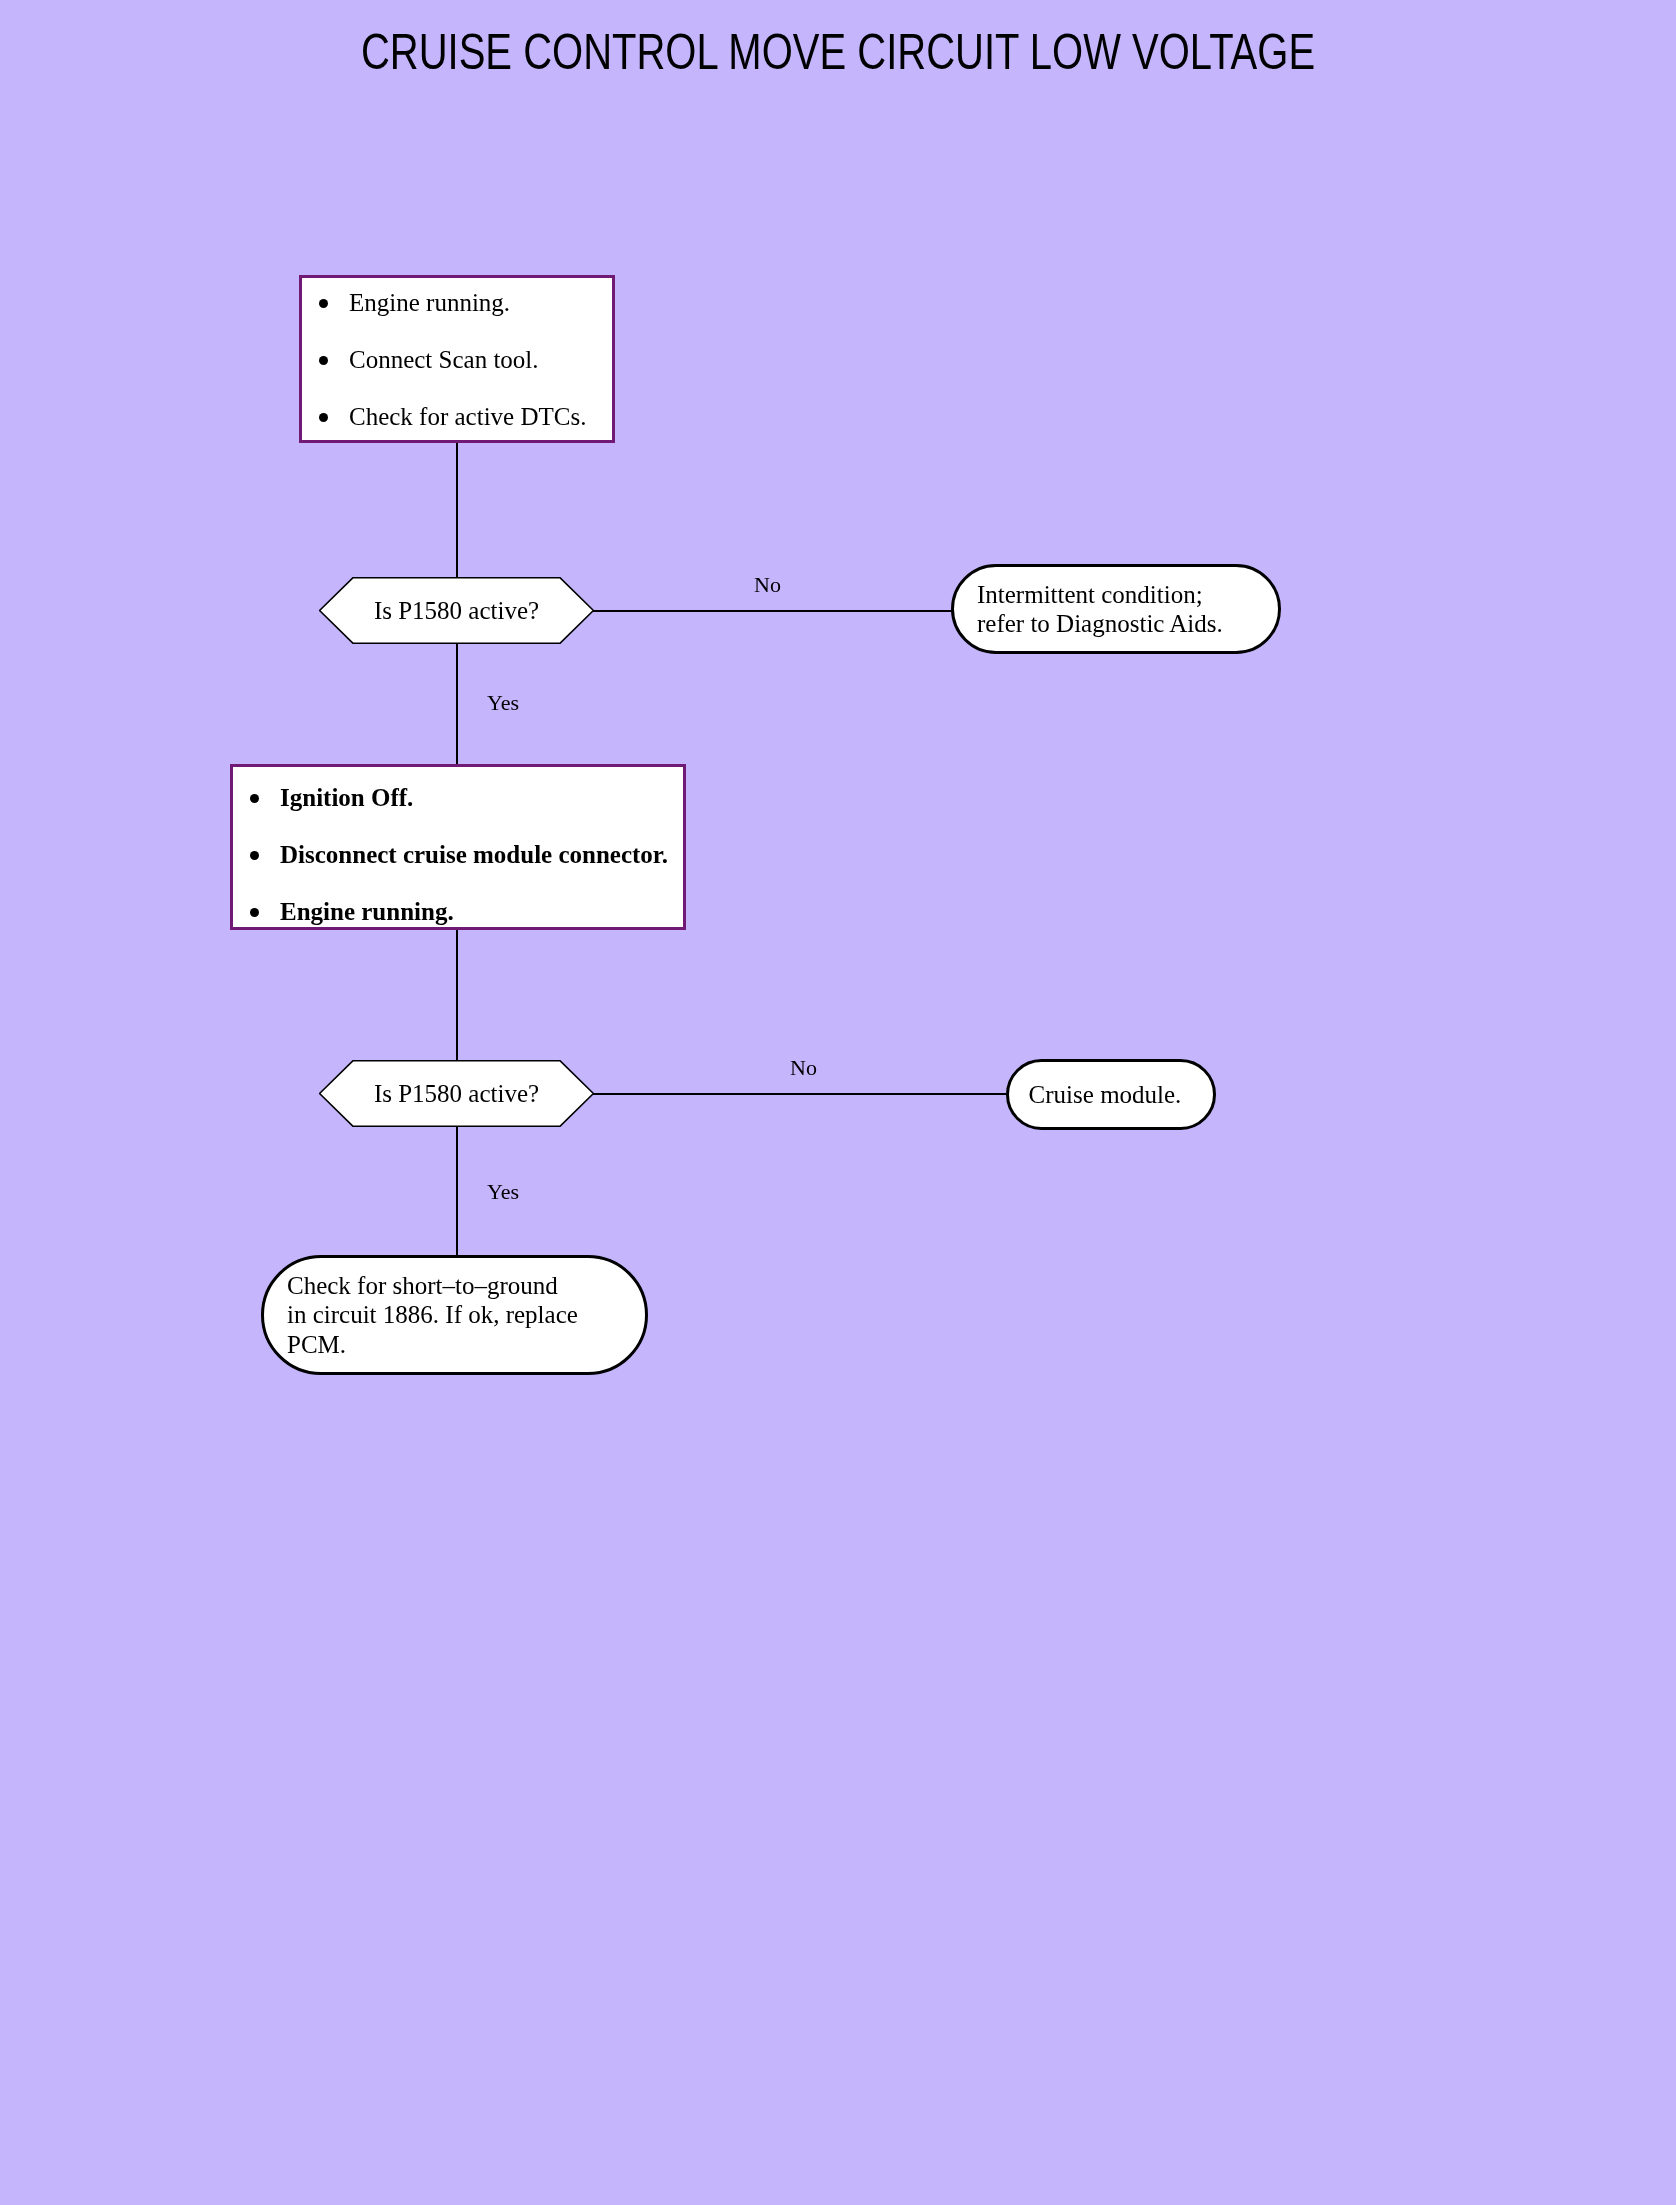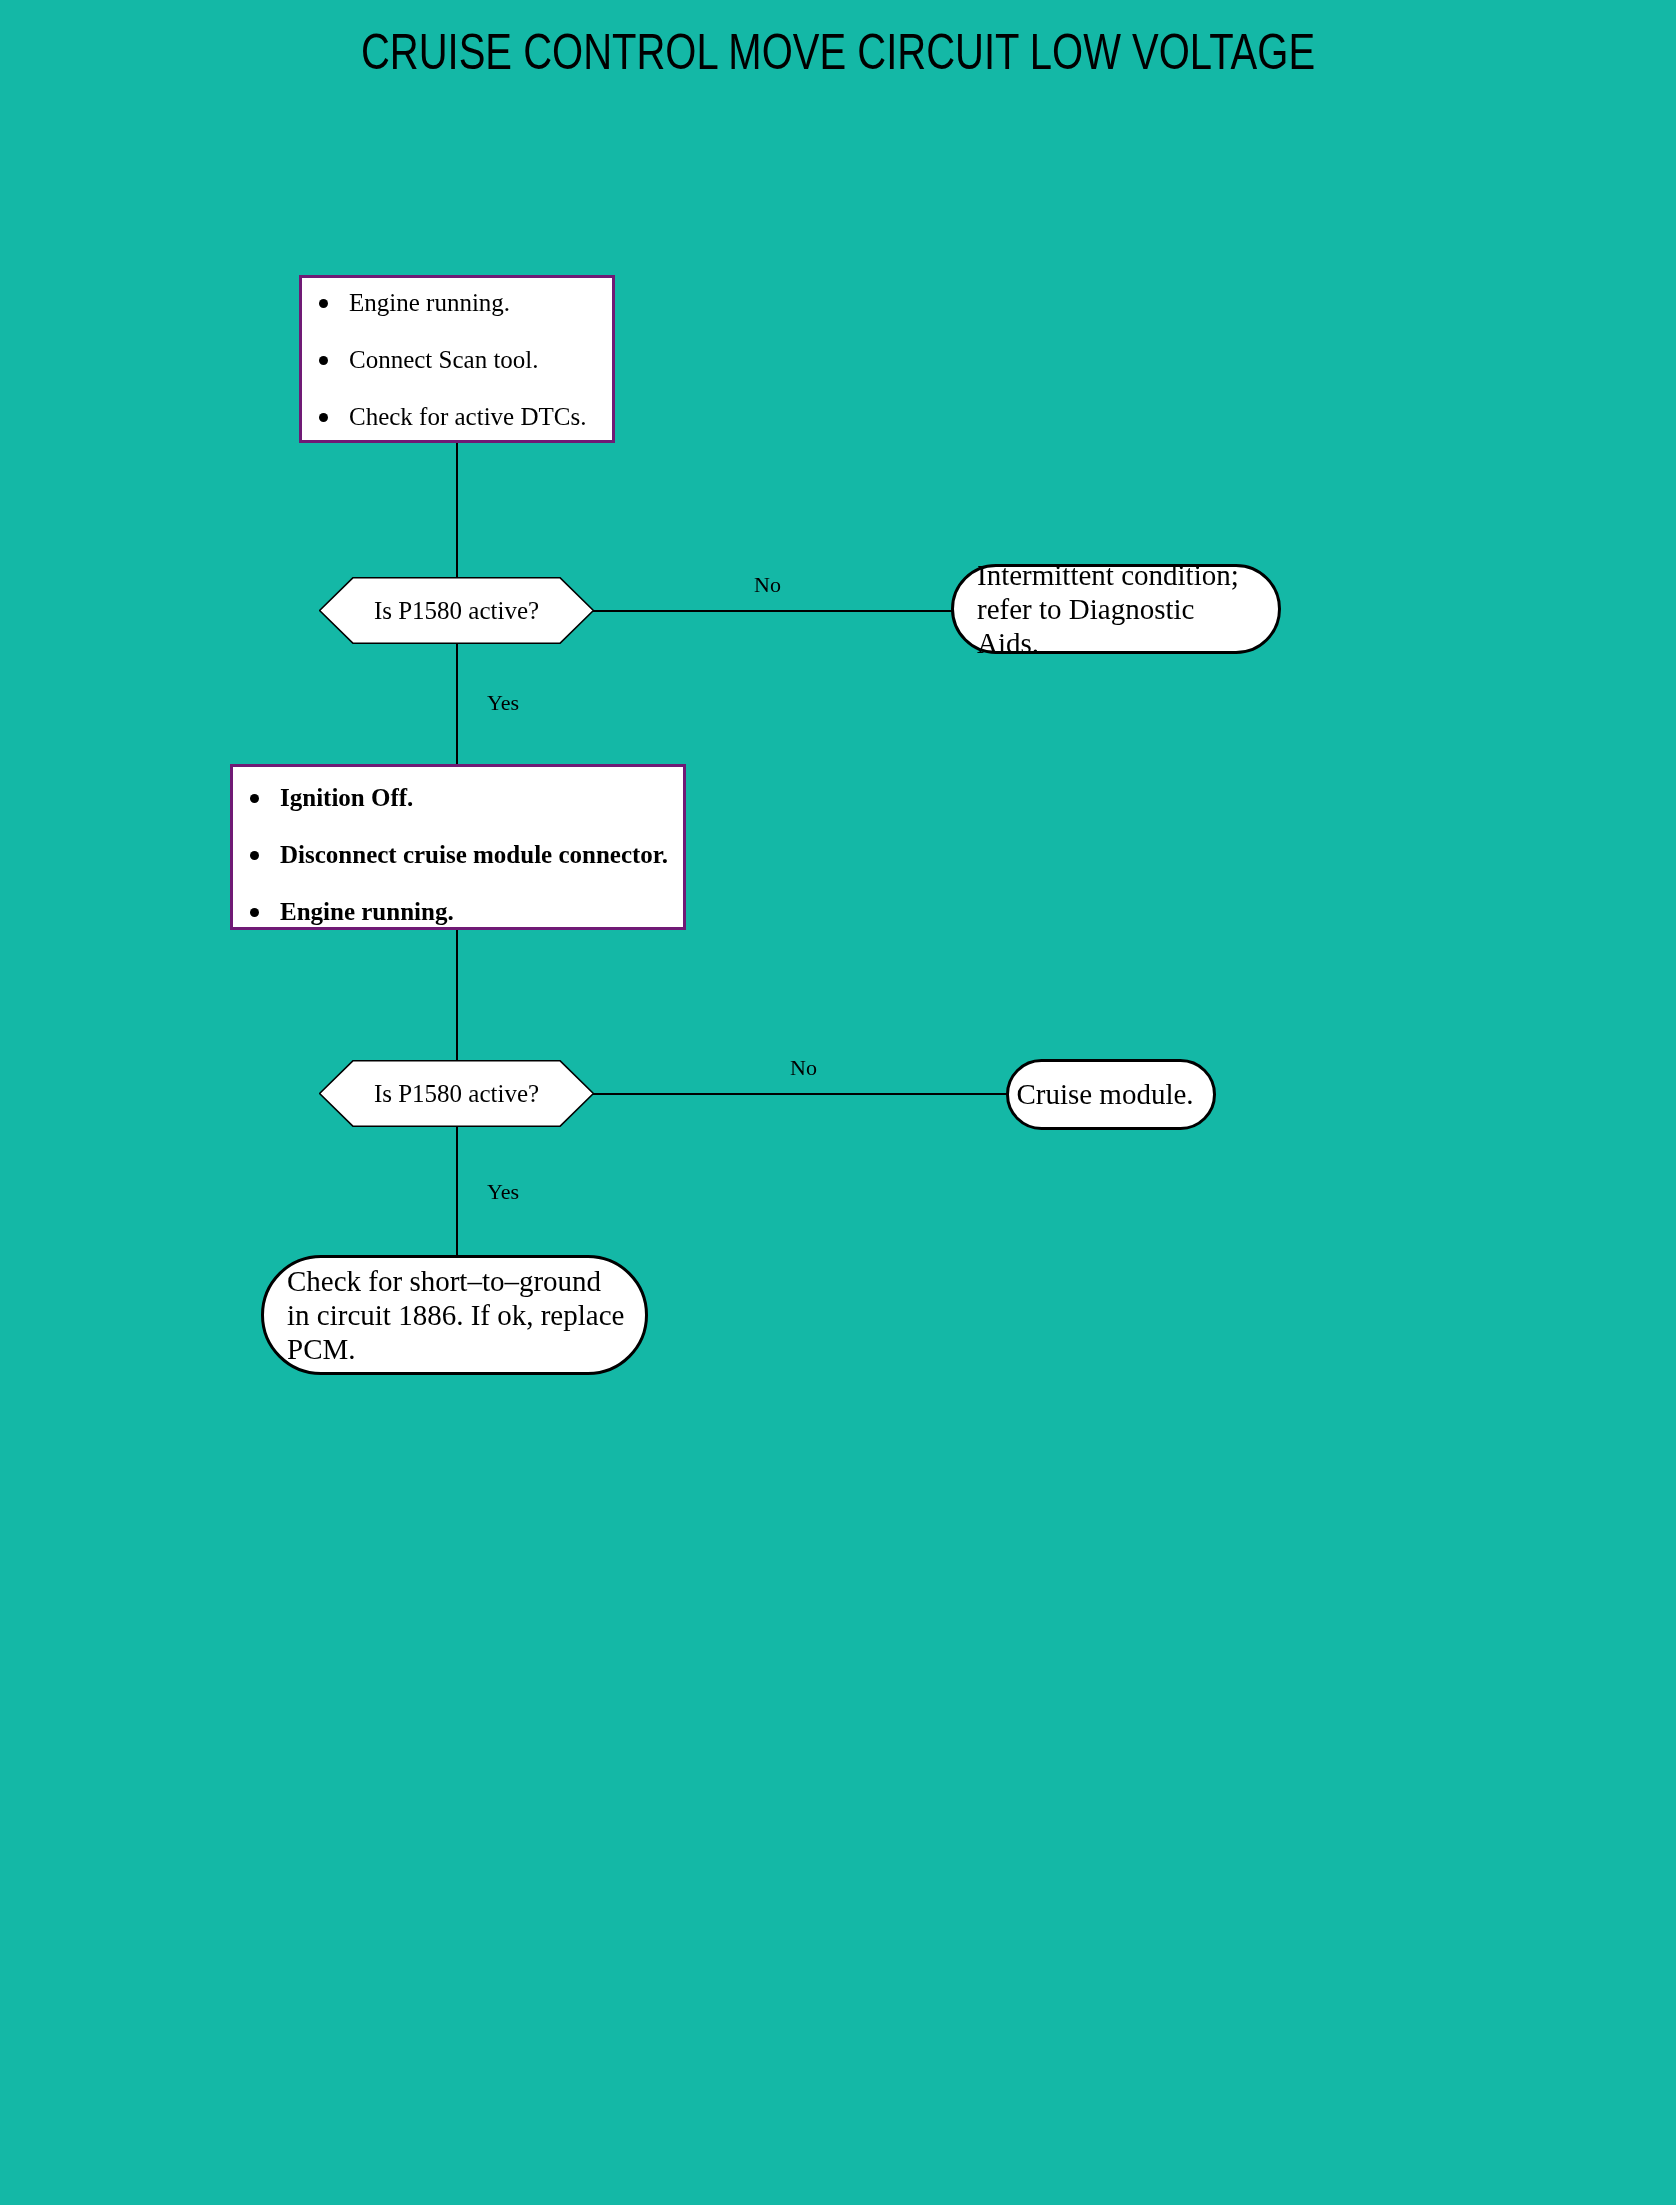--- a/index.html
+++ b/index.html
@@ -9,21 +9,21 @@
     background: #ffffff;
   }
   body {
     font-family: "Liberation Serif", "DejaVu Serif", serif;
     color: #000000;
   }
   #page {
     position: relative;
     width: 1676px;
     height: 2205px;
-    background: #14b8a6;
+    background: #c4b5fd;
     overflow: hidden;
   }
 
   
   .diagram-title {
     position: absolute;
     left: 0;
     top: 27px;
     width: 1676px;
     text-align: center;
@@ -104,21 +104,21 @@
     white-space: nowrap;
   }
 
   
   .terminal {
     border: 3.6px solid #000000;
     display: flex;
     align-items: center;
   }
   .terminal .term-text {
-    font-size: 29px;
+    font-size: 25px;
     line-height: 1.18;
     padding-left: 23px;
     padding-right: 16px;
     white-space: pre-line;
   }
   .terminal.single-line .term-text {
     width: 100%;
     text-align: center;
     padding-left: 0;
     padding-right: 12px;

